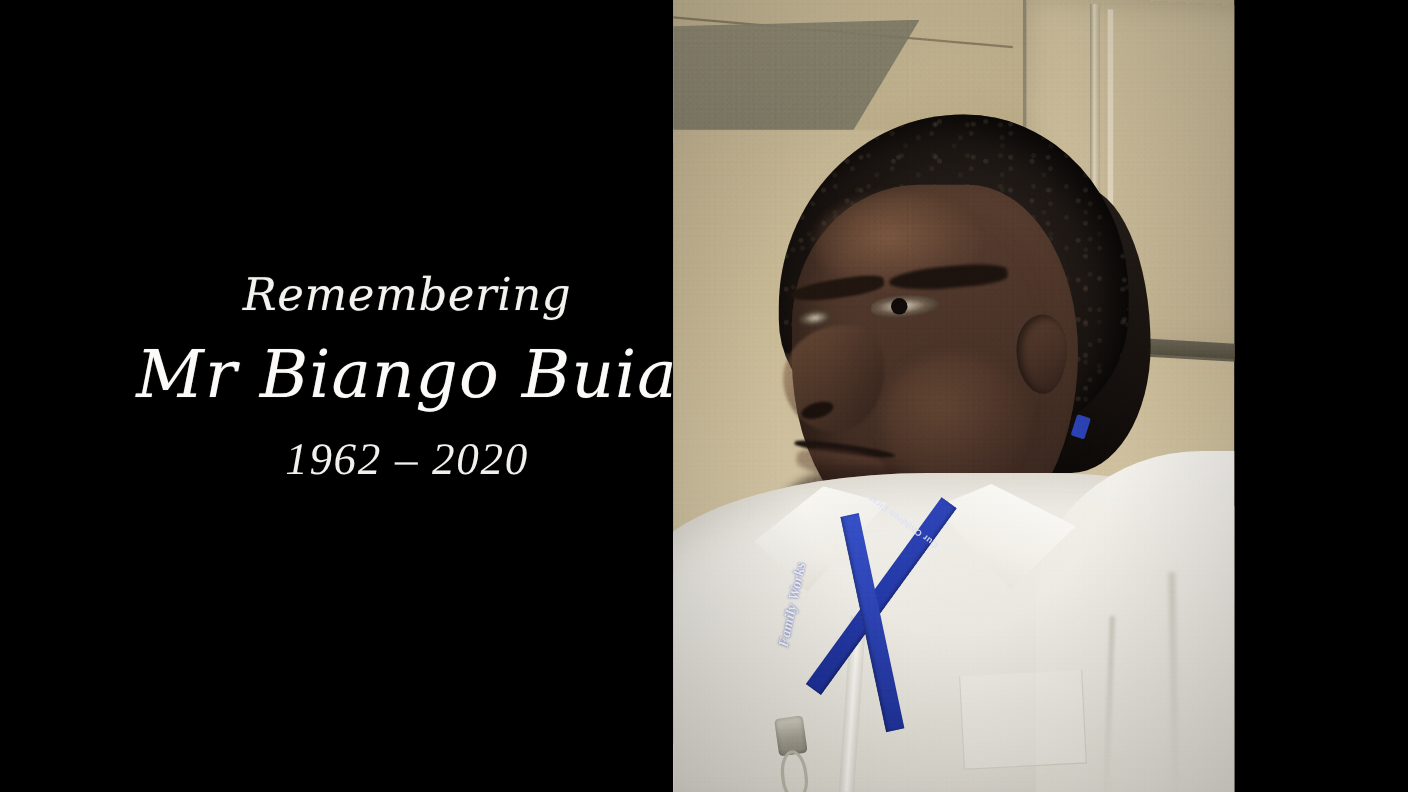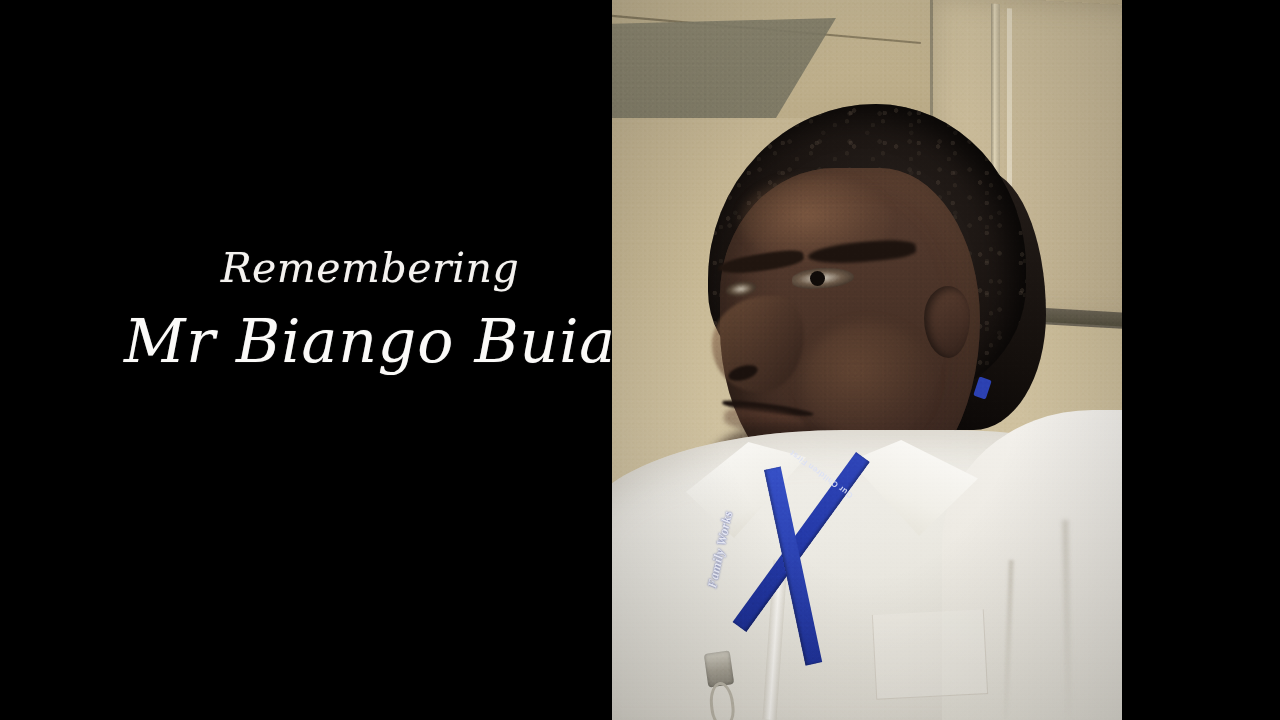--- a/index.html
+++ b/index.html
@@ -570,20 +570,21 @@
   }
 </style>
 </head>
 <body>
 
 <div id="slide">
 
   <div class="memorial-text">
     <div class="line-remembering">Remembering</div>
     <div class="line-name">Mr Biango Buia</div>
+    <div class="line-dates">1962 – 2020</div>
   </div>
 
   <div class="photo">
 
     <div class="ceiling"></div>
     <div class="ceiling-seam"></div>
     <div class="ceiling-vent"></div>
 
     <div class="wall"></div>
     <div class="wall-lower"></div>

